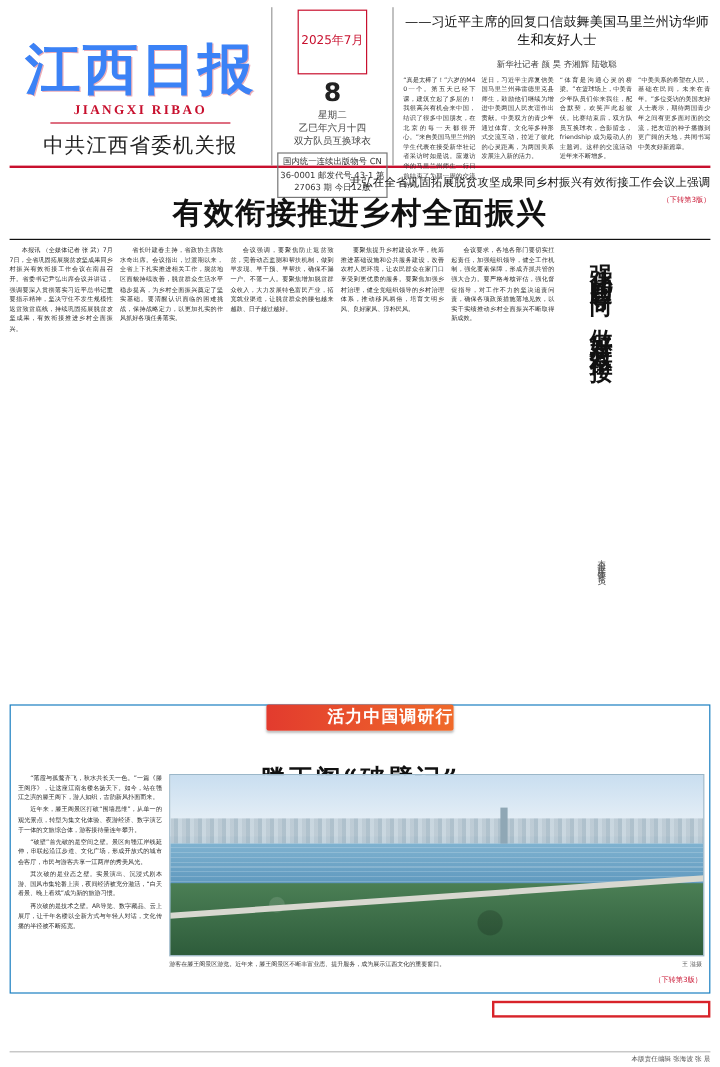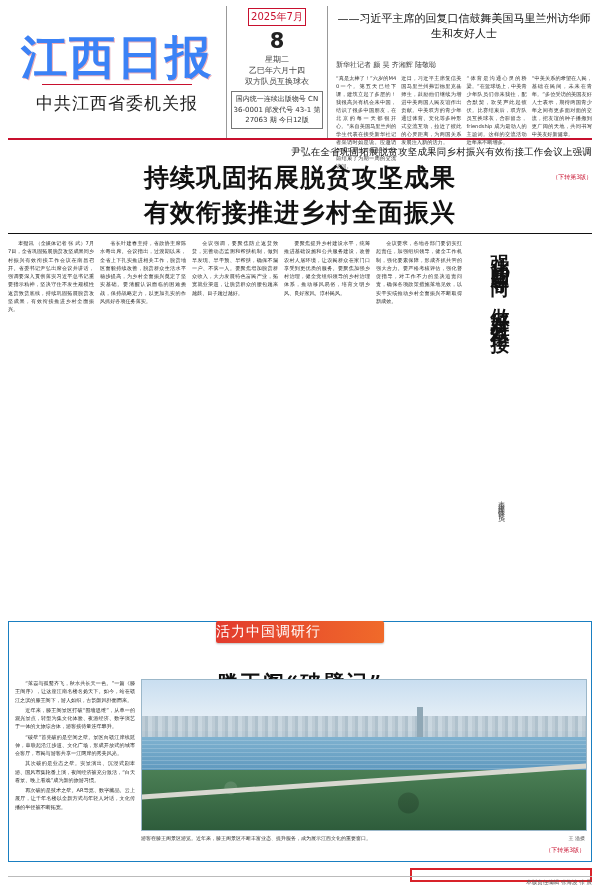--- a/index.html
+++ b/index.html
@@ -26,35 +26,35 @@
     text-align:center;color:#c8102e;font-size:11px;letter-spacing:2px;margin-top:6px;
     font-family:"Liberation Serif",serif;font-weight:bold;
   }
   .logo-rule{width:150px;height:1px;background:#c8102e;margin:4px auto 0;}
   .logo-sub{text-align:center;font-size:17px;color:#222;margin-top:7px;letter-spacing:1px;}
 
   .mh-date{
     width:92px;border-left:1px solid #999;border-right:1px solid #999;
     padding:2px 4px;text-align:center;font-size:9px;color:#222;line-height:1.35;
   }
-  .mh-date .ymd{border:1px solid #c8102e;color:#c8102e;font-size:10px;padding:1px 2px;display:inline-block;margin-bottom:3px;}
+  .mh-date .ymd{border:1px solid #c8102e;color:#c8102e;font-size:10px;padding:19px 2px;display:inline-block;margin-bottom:3px;}
   .mh-date .bignum{font-size:21px;font-weight:bold;line-height:1;margin:2px 0;}
   .mh-date .tiny{font-size:8px;color:#444;line-height:1.4;text-align:center;}
   .mh-date .box{border:1px solid #777;font-size:7px;margin-top:4px;padding:2px 1px;line-height:1.5;color:#333;}
 
   .mh-right{flex:1;padding-left:8px;}
   .hl-top{
     font-family:"DejaVu Serif","Liberation Serif",serif;
     font-weight:bold;font-size:19px;color:#c8102e;line-height:1.25;letter-spacing:.5px;
   }
   .hl-sub{
     font-size:11px;color:#111;margin-top:5px;text-align:center;line-height:1.4;
     font-family:"DejaVu Serif","Liberation Serif",serif;
   }
-  .hl-byline{font-size:7px;color:#444;text-align:left;margin-top:18px;}
+  .hl-byline{font-size:7px;color:#444;text-align:center;margin-top:7px;}
   .mh-cols{display:flex;gap:5px;margin-top:4px;font-size:5.2px;line-height:1.55;color:#333;text-align:justify;}
   .mh-cols div{flex:1;}
   .mh-jump{font-size:6px;color:#c8102e;text-align:right;margin-top:2px;}
 
   
   .lead{margin-top:6px;}
   .lead-kicker{font-size:9.5px;text-align:right;color:#111;letter-spacing:.2px;}
   .lead-title{
     font-family:"DejaVu Serif","Liberation Serif",serif;
     font-weight:bold;font-size:25px;line-height:1.22;text-align:center;margin-top:4px;letter-spacing:1px;
@@ -81,23 +81,23 @@
     letter-spacing:2px;margin:6px auto 0;height:120px;
   }
 
   
   .feature{
     margin-top:6px;border:1px solid #1a7fc1;padding:5px 6px 6px;position:relative;
     display:flex;gap:6px;
   }
   .feature-head{position:absolute;left:0;right:0;top:-1px;}
   .fbanner{
-    width:168px;margin:0 auto;background:linear-gradient(90deg,#e23b2e,#f06a2a);
-    color:#fff;font-family:"DejaVu Serif","Liberation Serif",serif;font-weight:normal;
-    font-size:14px;text-align:left;padding:2px 0;border-radius:2px;letter-spacing:1px;
+    width:156px;margin:0 auto;background:linear-gradient(90deg,#e23b2e,#f06a2a);
+    color:#fff;font-family:"DejaVu Serif","Liberation Serif",serif;font-weight:bold;
+    font-size:14px;text-align:right;padding:2px 0;border-radius:2px;letter-spacing:1px;
     box-shadow:0 1px 2px rgba(0,0,0,.25);
   }
   .ftitle{
     text-align:center;font-family:"DejaVu Serif","Liberation Serif",serif;font-weight:bold;
     font-size:21px;margin-top:26px;letter-spacing:2px;
   }
   .fbyline{text-align:center;font-size:6.5px;color:#444;margin-top:4px;}
   .fcol{width:120px;font-size:5.1px;line-height:1.62;color:#2a2a2a;text-align:justify;margin-top:52px;}
   .fcol p{margin:0 0 2px;text-indent:2em;}
   .fphoto-wrap{flex:1;margin-top:52px;}
@@ -130,20 +130,21 @@
     font-size:5.5px;color:#555;text-align:right;}
 </style>
 </head>
 <body>
 
 <div class="page">
 
   <div class="masthead">
     <div class="mh-left">
       <div class="logo-cn">江西日报</div>
+      <div class="logo-py">JIANGXI RIBAO</div>
       <div class="logo-rule"></div>
       <div class="logo-sub">中共江西省委机关报</div>
     </div>
 
     <div class="mh-date">
       <div class="ymd">2025年7月</div>
       <div class="bignum">8</div>
       <div class="tiny">星期二</div>
       <div class="tiny">乙巳年六月十四</div>
       <div class="tiny">双方队员互换球衣</div>
@@ -161,21 +162,20 @@
         <div>近日，习近平主席复信美国马里兰州弗雷德里克县师生，鼓励他们继续为增进中美两国人民友谊作出贡献。中美双方的青少年通过体育、文化等多种形式交流互动，拉近了彼此的心灵距离，为两国关系发展注入新的活力。</div>
         <div>“体育是沟通心灵的桥梁。”在篮球场上，中美青少年队员们你来我往，配合默契，欢笑声此起彼伏。比赛结束后，双方队员互换球衣，合影留念，friendship 成为最动人的主题词。这样的交流活动近年来不断增多。</div>
         <div>“中美关系的希望在人民，基础在民间，未来在青年。”多位受访的美国友好人士表示，期待两国青少年之间有更多面对面的交流，把友谊的种子播撒到更广阔的天地，共同书写中美友好新篇章。</div>
       </div>
       <div class="mh-jump">（下转第3版）</div>
     </div>
   </div>
 
   <div class="lead">
     <div class="lead-kicker">尹弘在全省巩固拓展脱贫攻坚成果同乡村振兴有效衔接工作会议上强调</div>
-    <div class="lead-title">持续巩固拓展脱贫攻坚成果</div>
     <div class="lead-title">有效衔接推进乡村全面振兴</div>
     <div class="lead-rule"></div>
   </div>
 
   <div class="body-grid">
     <div class="col c1">
         <p>本报讯 （全媒体记者 张 武）7月7日，全省巩固拓展脱贫攻坚成果同乡村振兴有效衔接工作会议在南昌召开。省委书记尹弘出席会议并讲话，强调要深入贯彻落实习近平总书记重要指示精神，坚决守住不发生规模性返贫致贫底线，持续巩固拓展脱贫攻坚成果，有效衔接推进乡村全面振兴。</p>
       </div>
     <div class="col c2">
         <p>省长叶建春主持，省政协主席陈水奇出席。会议指出，过渡期以来，全省上下扎实推进相关工作，脱贫地区面貌持续改善，脱贫群众生活水平稳步提高，为乡村全面振兴奠定了坚实基础。要清醒认识面临的困难挑战，保持战略定力，以更加扎实的作风抓好各项任务落实。</p>

